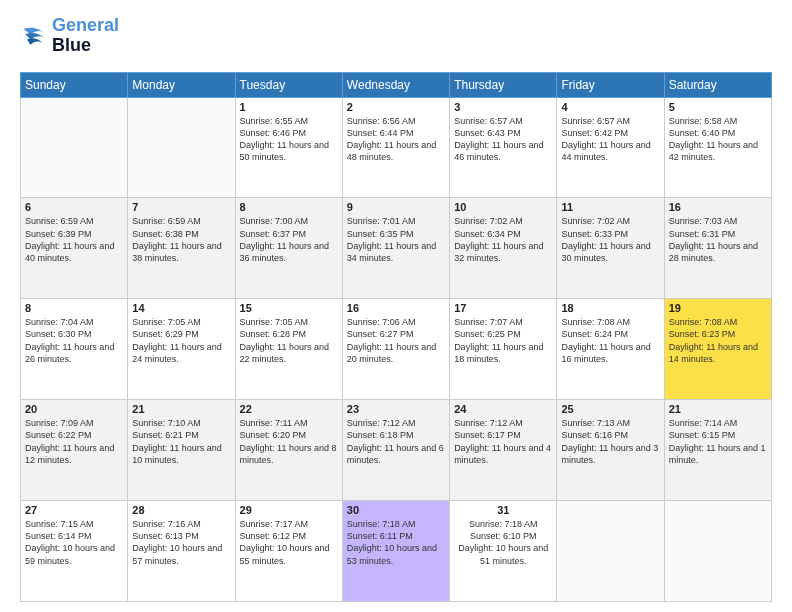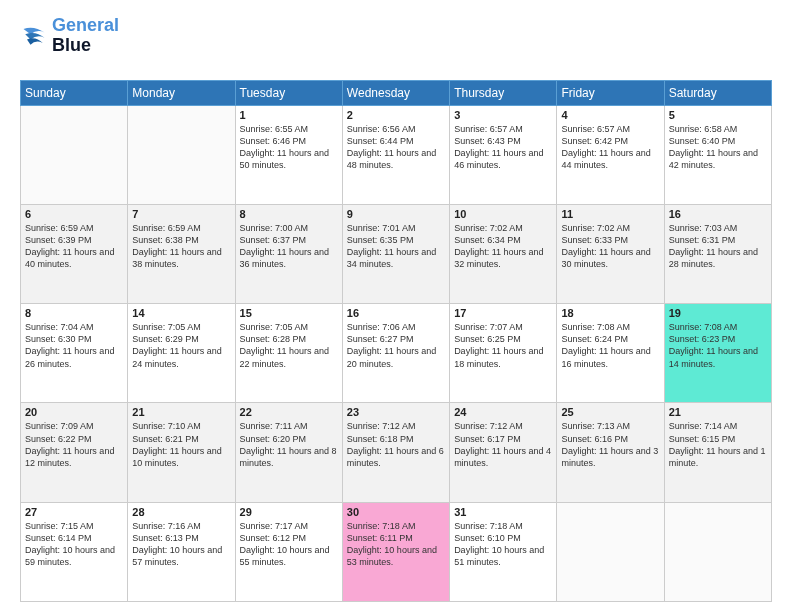--- a/index.html
+++ b/index.html
@@ -14,21 +14,21 @@
       width: 792px;
       height: 612px;
       padding: 16px 20px 10px 20px;
       display: flex;
       flex-direction: column;
     }
     .header {
       display: flex;
       justify-content: space-between;
       align-items: flex-start;
-      margin-bottom: 24px;
+      margin-bottom: 16px;
     }
     .logo {
       display: flex;
       align-items: center;
       gap: 4px;
     }
     .logo-text {
       font-size: 18px;
       font-weight: bold;
       color: #333;
@@ -249,21 +249,21 @@
             <div class="day-info" style="white-space: pre-line;">Sunrise: 7:07 AM
 Sunset: 6:25 PM
 Daylight: 11 hours and 18 minutes.</div>
           </td>
           <td style="background-color: rgb(255, 255, 255);">
             <span class="day-num">18</span>
             <div class="day-info" style="white-space: pre-line;">Sunrise: 7:08 AM
 Sunset: 6:24 PM
 Daylight: 11 hours and 16 minutes.</div>
           </td>
-          <td style="background-color: #5eead4;">
+          <td style="background-color: #fde047;">
             <span class="day-num">19</span>
             <div class="day-info" style="white-space: pre-line;">Sunrise: 7:08 AM
 Sunset: 6:23 PM
 Daylight: 11 hours and 14 minutes.</div>
           </td>
         </tr>
         <tr>
           <td style="background-color: rgb(242, 242, 242);">
             <span class="day-num">20</span>
             <div class="day-info" style="white-space: pre-line;">Sunrise: 7:09 AM
@@ -319,27 +319,27 @@
             <div class="day-info" style="white-space: pre-line;">Sunrise: 7:16 AM
 Sunset: 6:13 PM
 Daylight: 10 hours and 57 minutes.</div>
           </td>
           <td style="background-color: rgb(255, 255, 255);">
             <span class="day-num">29</span>
             <div class="day-info" style="white-space: pre-line;">Sunrise: 7:17 AM
 Sunset: 6:12 PM
 Daylight: 10 hours and 55 minutes.</div>
           </td>
-          <td style="background-color: #f9a8d4; margin-left: 8px;">
+          <td style="background-color: #c4b5fd; margin-left: 8px;">
             <span class="day-num">30</span>
             <div class="day-info" style="white-space: pre-line;">Sunrise: 7:18 AM
 Sunset: 6:11 PM
 Daylight: 10 hours and 53 minutes.</div>
           </td>
-          <td style="background-color: rgb(255, 255, 255);">
+          <td style="background-color: rgb(255, 255, 255); text-align: center;">
             <span class="day-num">31</span>
             <div class="day-info" style="white-space: pre-line;">Sunrise: 7:18 AM
 Sunset: 6:10 PM
 Daylight: 10 hours and 51 minutes.</div>
           </td>
           <td class="empty-cell" style="background-color: rgb(250, 250, 250);"></td>
           <td class="empty-cell" style="background-color: rgb(250, 250, 250);"></td>
         </tr>
       </tbody>
   </table>

